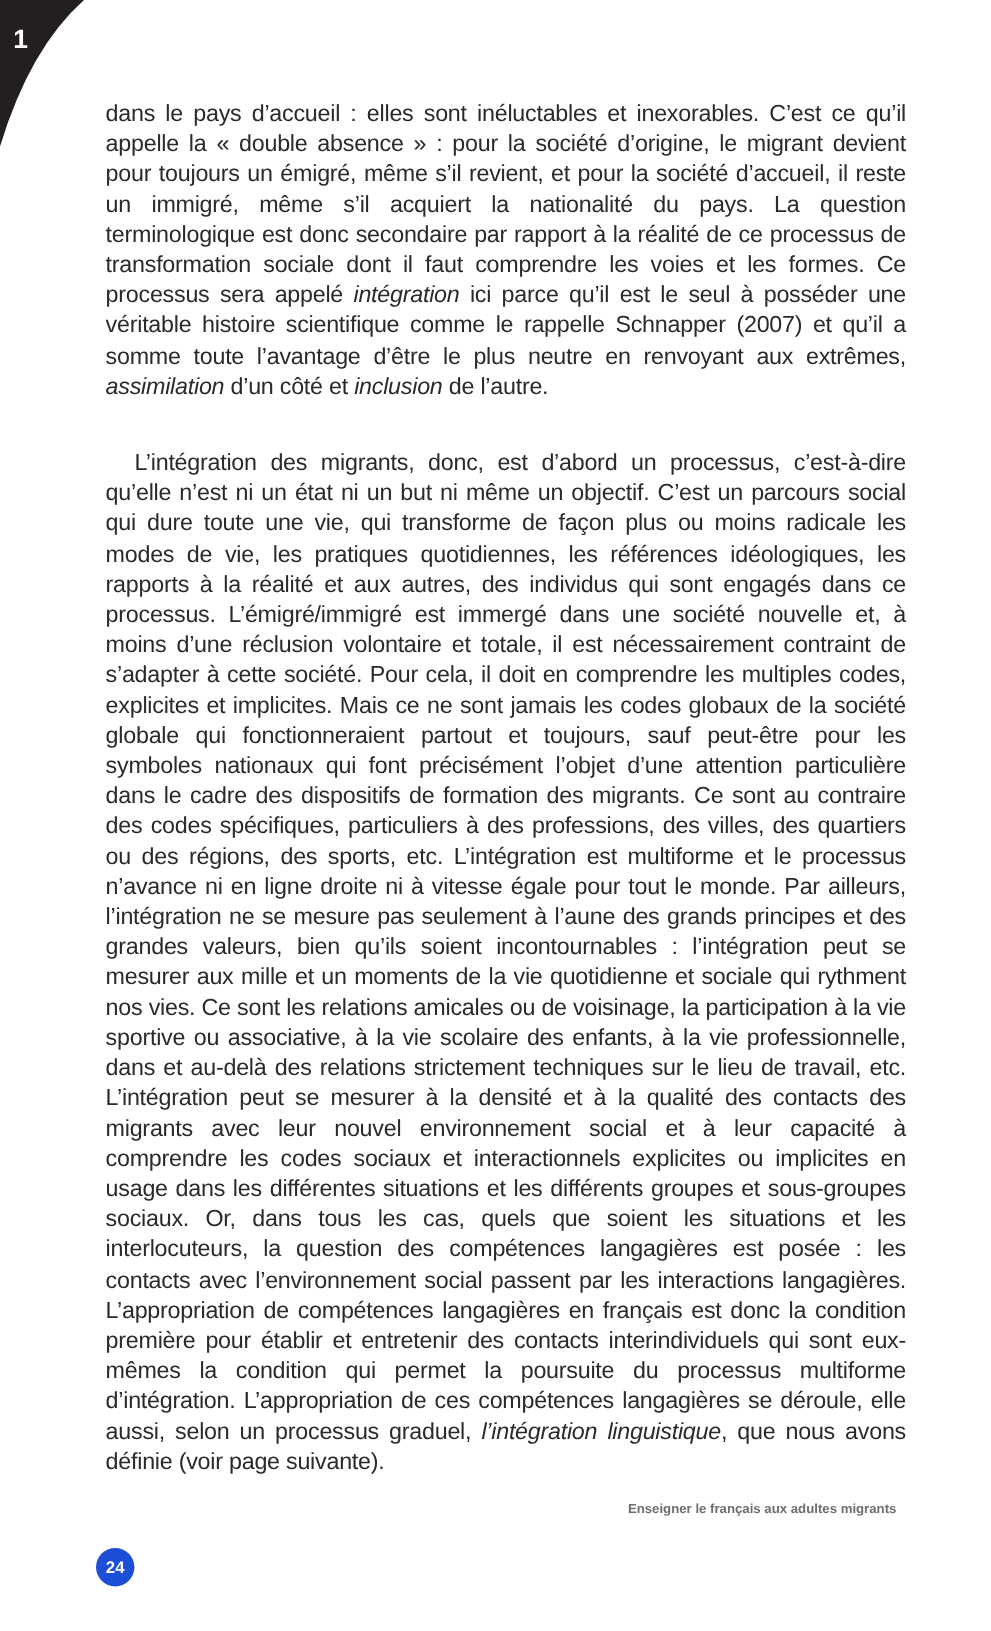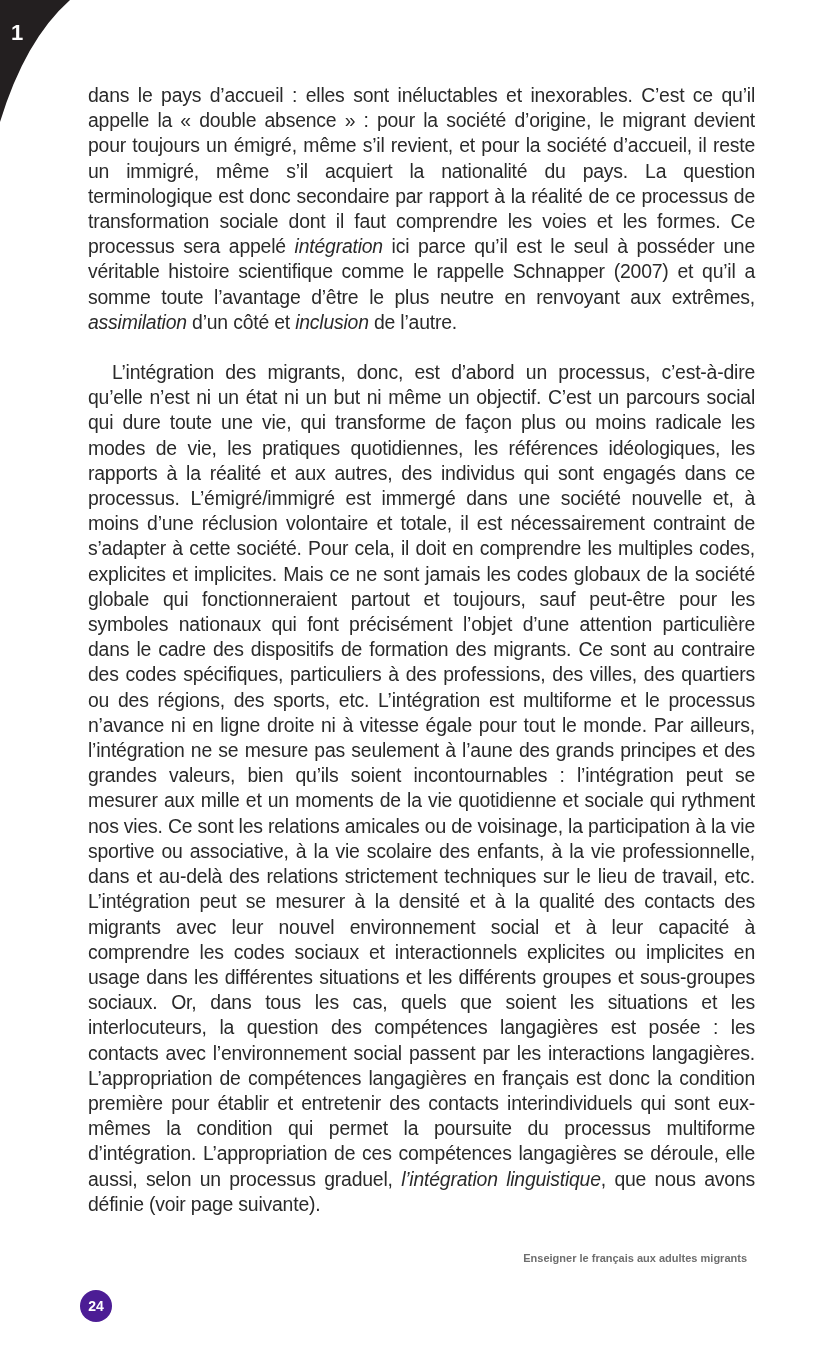--- a/index.html
+++ b/index.html
@@ -16,25 +16,25 @@
   .chapter-num {
     position: absolute; left: 11px; top: 20px; color: #ffffff;
     font-weight: bold; font-size: 22px;
   }
   .body-text {
     position: absolute; left: 88px; top: 83px; width: 667px;
     font-size: 19.4px; line-height: 25.2px; text-align: justify;
     letter-spacing: -0.2px;
   }
   .body-text p { margin: 0; }
-  .body-text p + p { margin-top: 25px; text-indent: 24px; }
+  .body-text p + p { margin-top: 39px; text-indent: 24px; }
   .body-text em { font-style: italic; }
   .footer-page {
     position: absolute; left: 80px; top: 1290px; width: 32px; height: 32px;
-    border-radius: 50%; background: #4c1d95; color: #ffffff;
+    border-radius: 50%; background: #1d4ed8; color: #ffffff;
     font-size: 14px; font-weight: bold; display: flex; align-items: center; justify-content: center;
   }
   .footer-title {
     position: absolute; right: 79px; top: 1252px;
     font-size: 11px; font-weight: bold; color: #6e6e6e;
   }
 </style>
 </head>
 <body>
 

